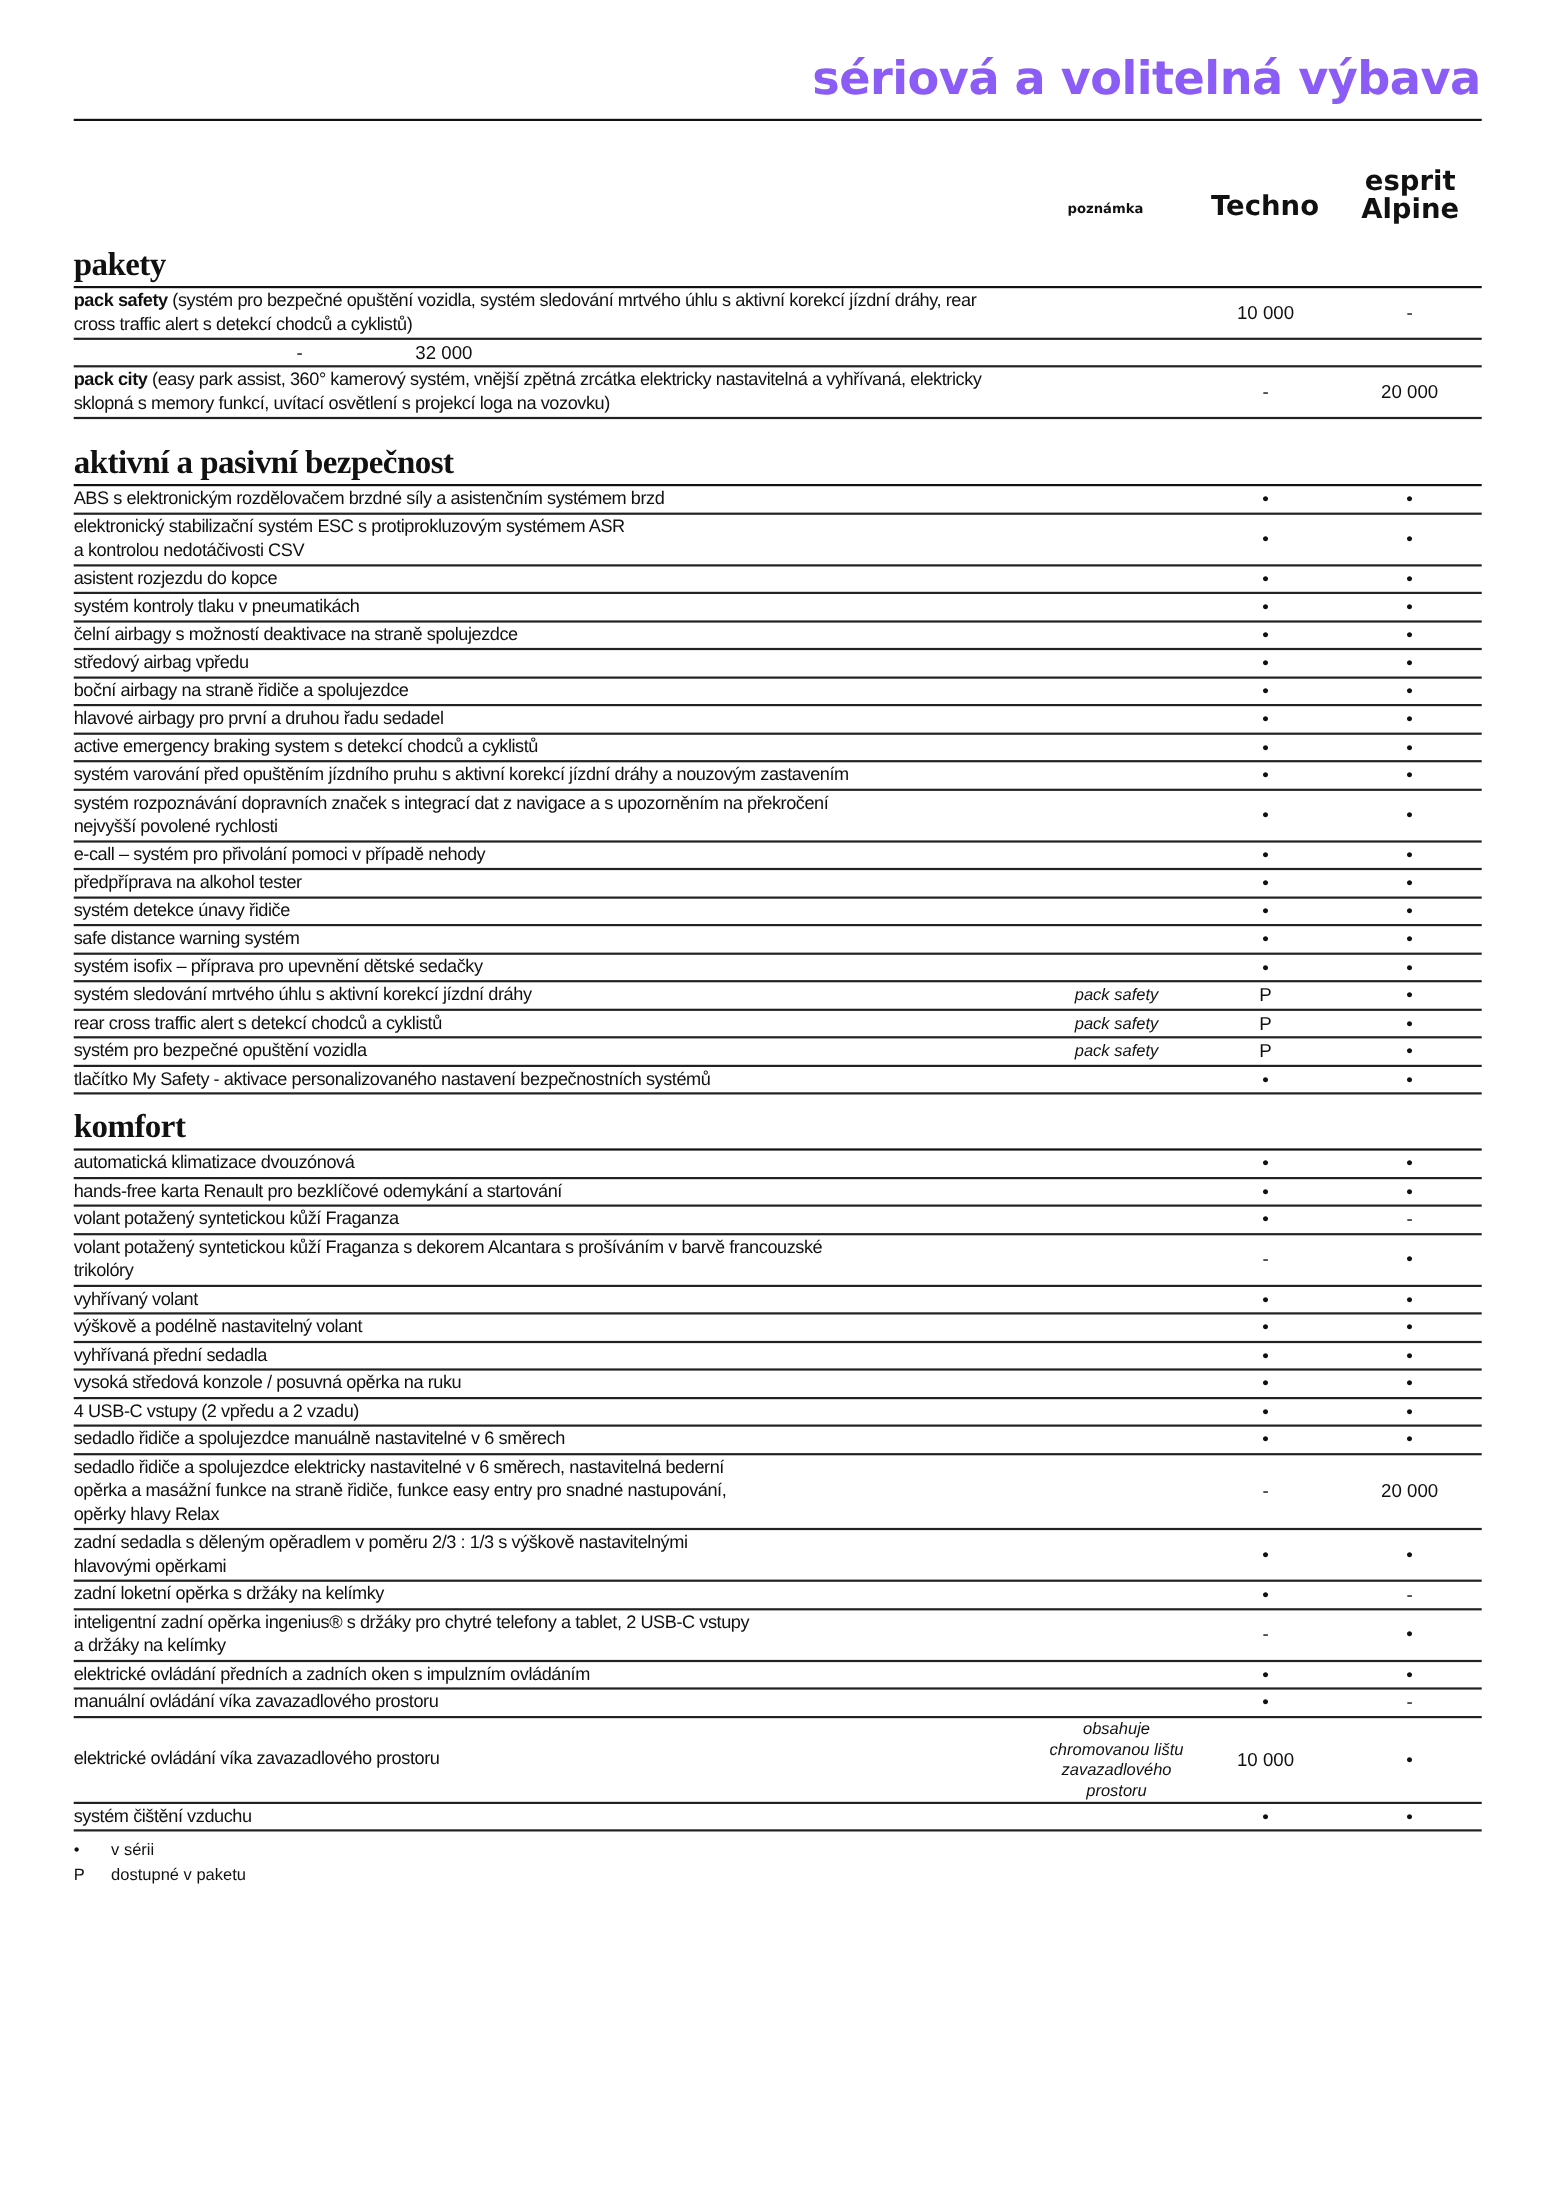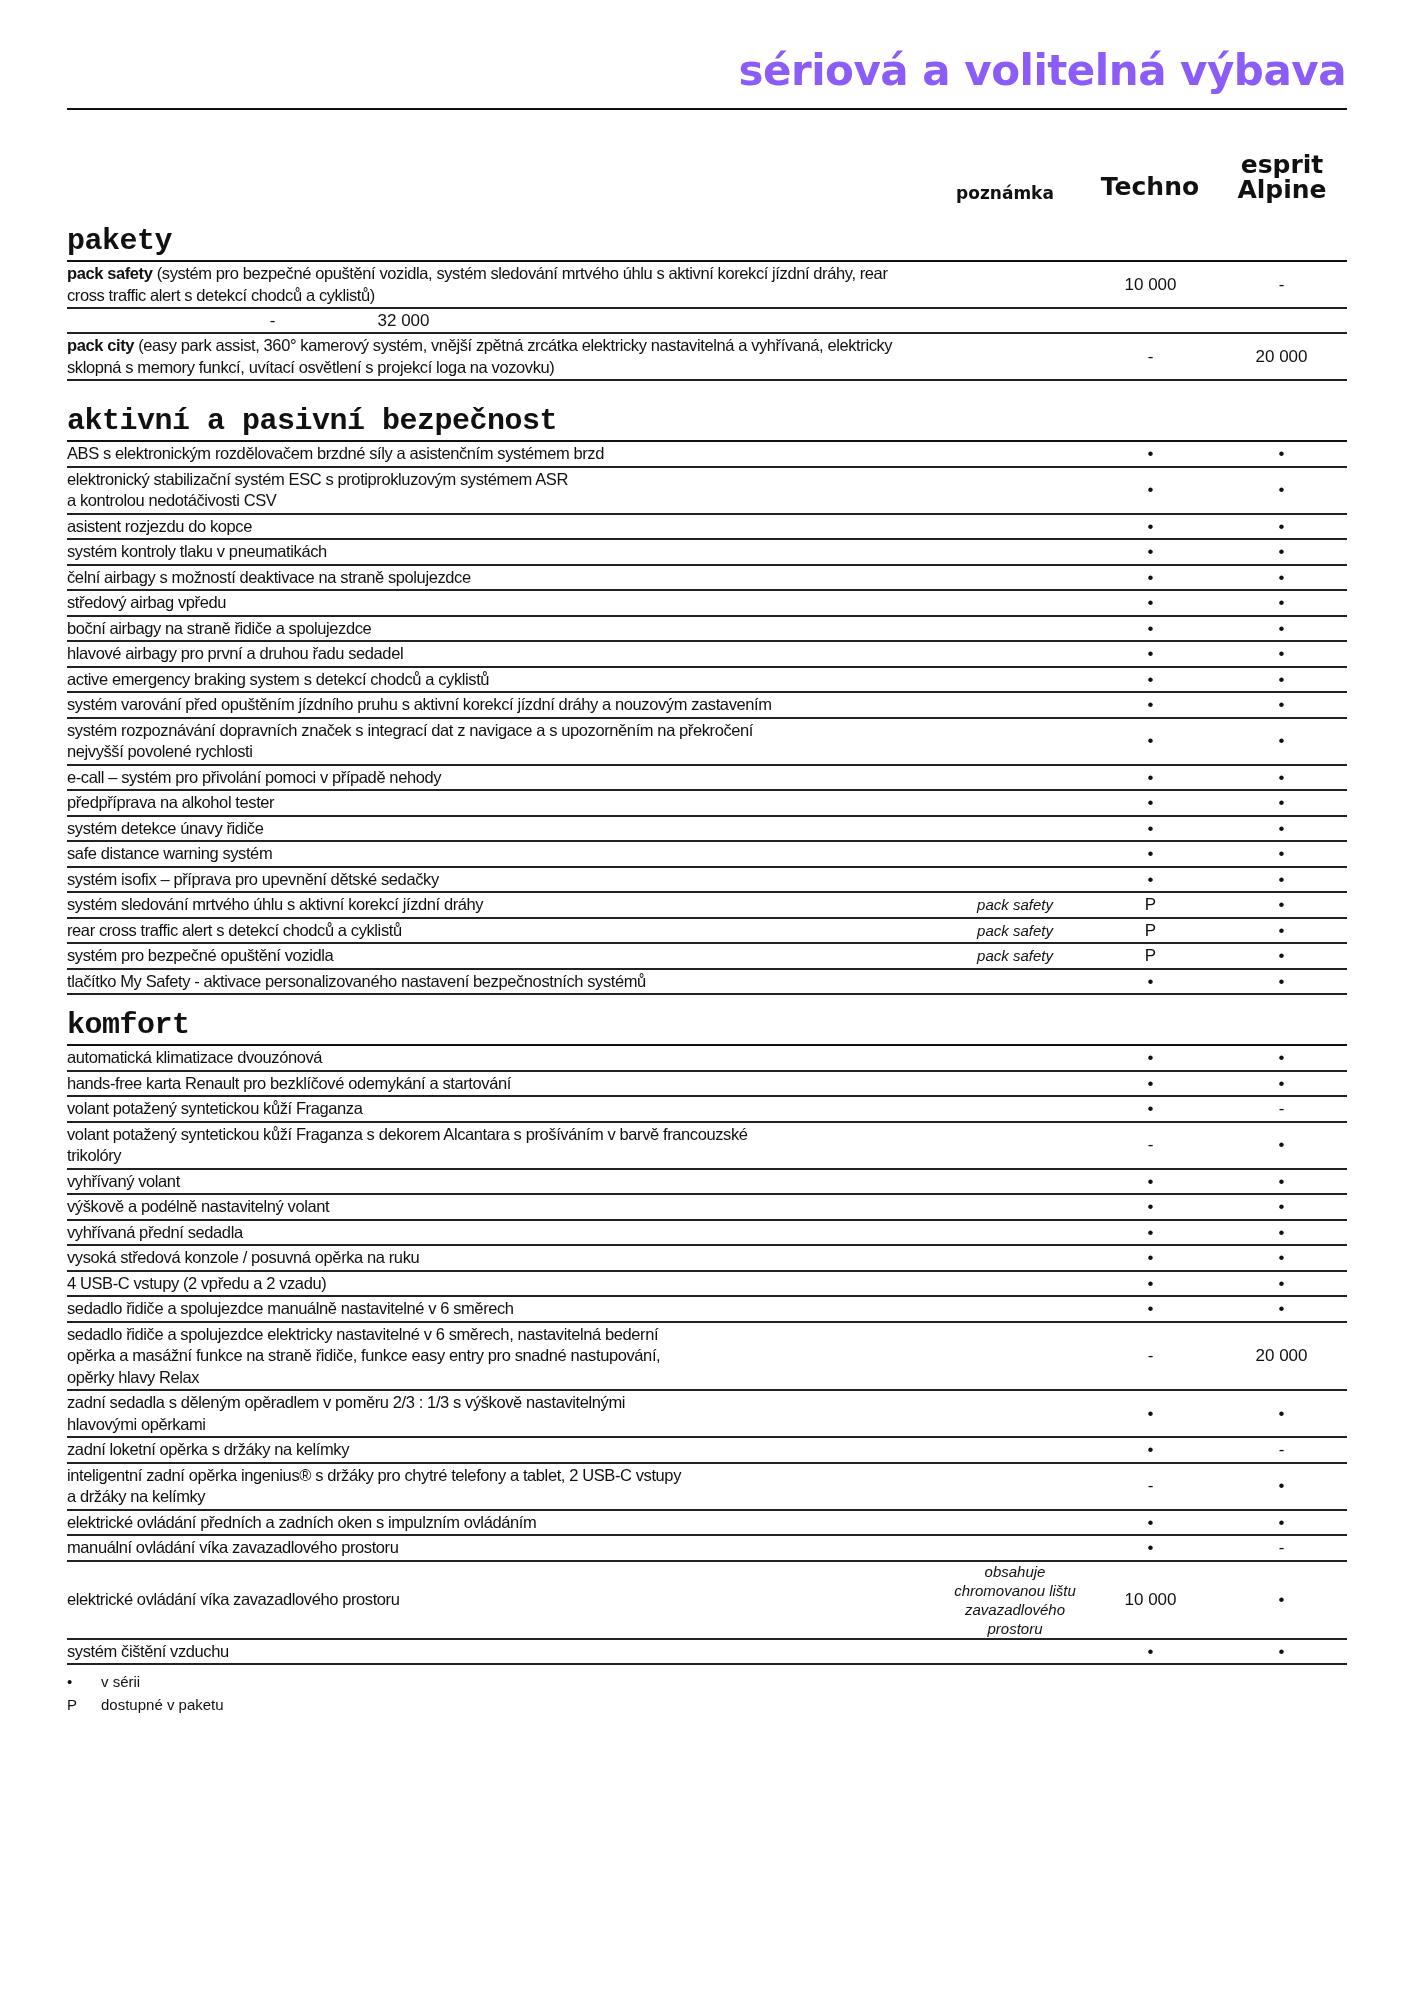--- a/index.html
+++ b/index.html
@@ -1,24 +1,24 @@
 <!DOCTYPE html>
 <html><head>
 <meta charset="utf-8">
 <style>
   html,body{margin:0;padding:0;background:#ffffff;}
   body{width:1414px;height:2000px;position:relative;overflow:hidden;color:#111;font-family:"Liberation Sans",sans-serif;}
   .page-title{position:absolute;right:68px;top:46px;font-family:"DejaVu Sans",sans-serif;font-weight:bold;font-size:42px;letter-spacing:-0.5px;color:#8b5cf6;}
   .title-rule{position:absolute;left:67px;width:1280px;top:108px;height:2px;background:#111;}
   .colhead{position:absolute;font-family:"DejaVu Sans",sans-serif;font-weight:bold;text-align:center;color:#111;}
-  .col-note{left:945px;width:120px;top:183px;font-size:17px;}
+  .col-note{left:945px;width:120px;top:183px;font-size:12px;}
   .col-techno{left:1090px;width:120px;top:172px;font-size:25px;}
   .col-alpine{left:1222px;width:120px;top:152px;font-size:25px;line-height:25px;}
   .section{position:absolute;left:67px;width:1280px;}
-  .section h2{margin:0;font-family:Liberation Mono, monospace;font-weight:bold;font-size:30px;letter-spacing:-0.5px;height:38px;line-height:38px;}
+  .section h2{margin:0;font-family:Liberation Serif, serif;font-weight:bold;font-size:30px;letter-spacing:-0.5px;height:38px;line-height:38px;}
   .table{border-top:2px solid #111;}
   .row{display:flex;align-items:center;border-bottom:2px solid #222;font-family:"Liberation Sans",sans-serif;font-size:16.5px;line-height:21.5px;min-height:23px;}
   .row .label{width:878px;padding:1px 0;transform-origin:left center;}
   .row .label b{font-weight:bold;}
   .row .note{width:140px;text-align:center;font-style:italic;font-size:15px;line-height:19px;}
   .row .val{width:131px;text-align:center;font-size:17px;}
   .row .val.alp{width:131px;}
   .narrow{letter-spacing:-0.4px;}
   .legend{position:absolute;left:67px;top:1670px;font-size:15px;line-height:23px;font-family:"Liberation Sans",sans-serif;}
   .legend .li{display:flex;}

